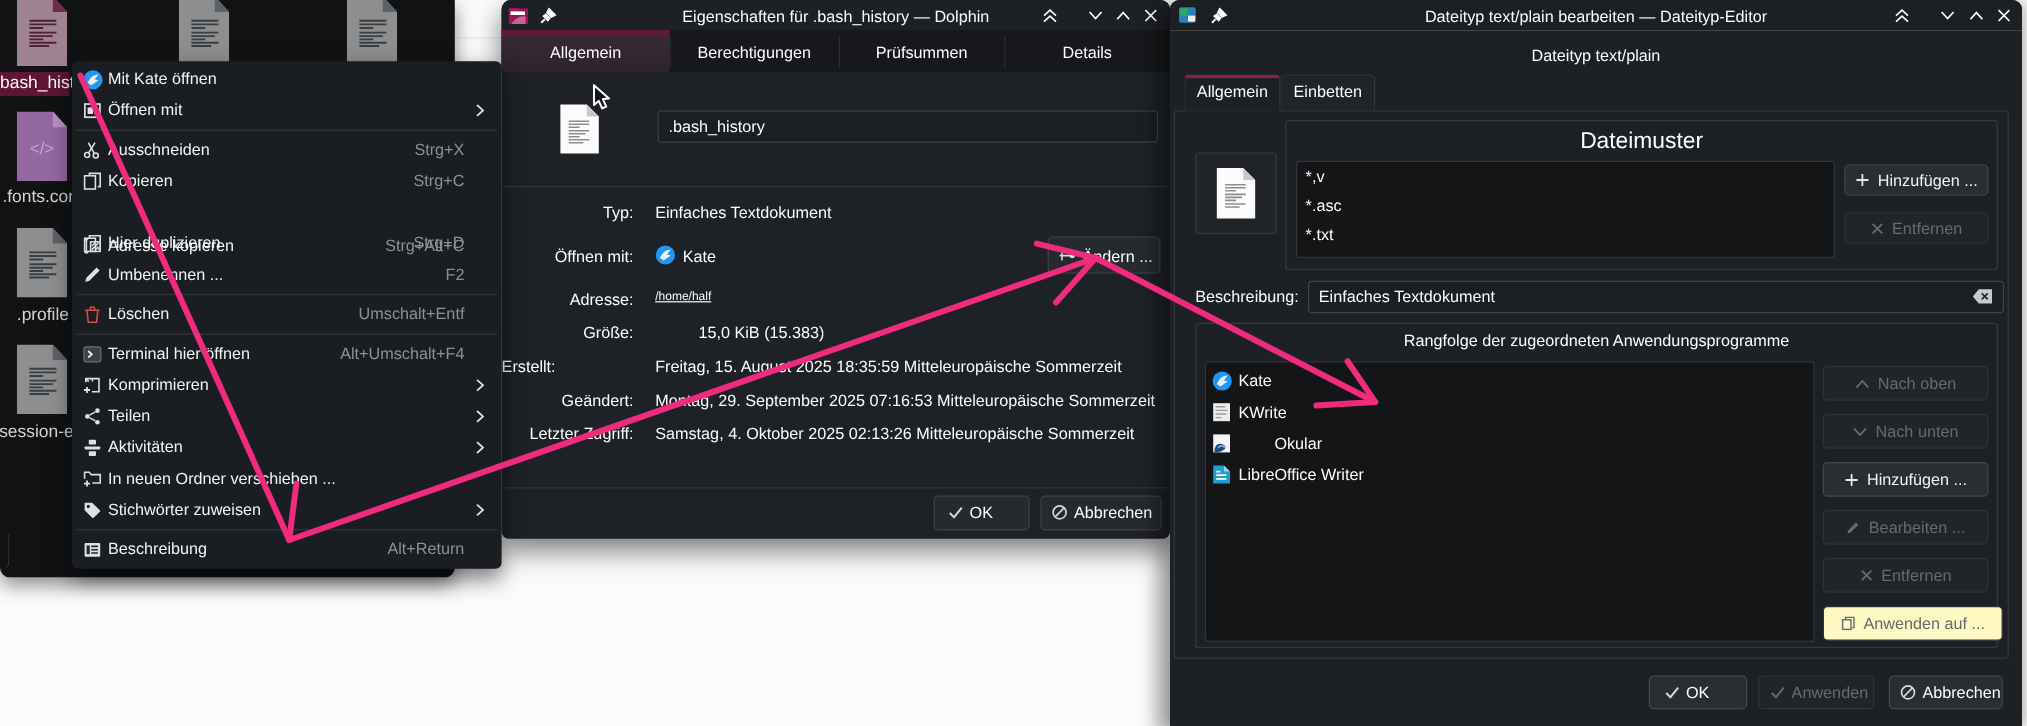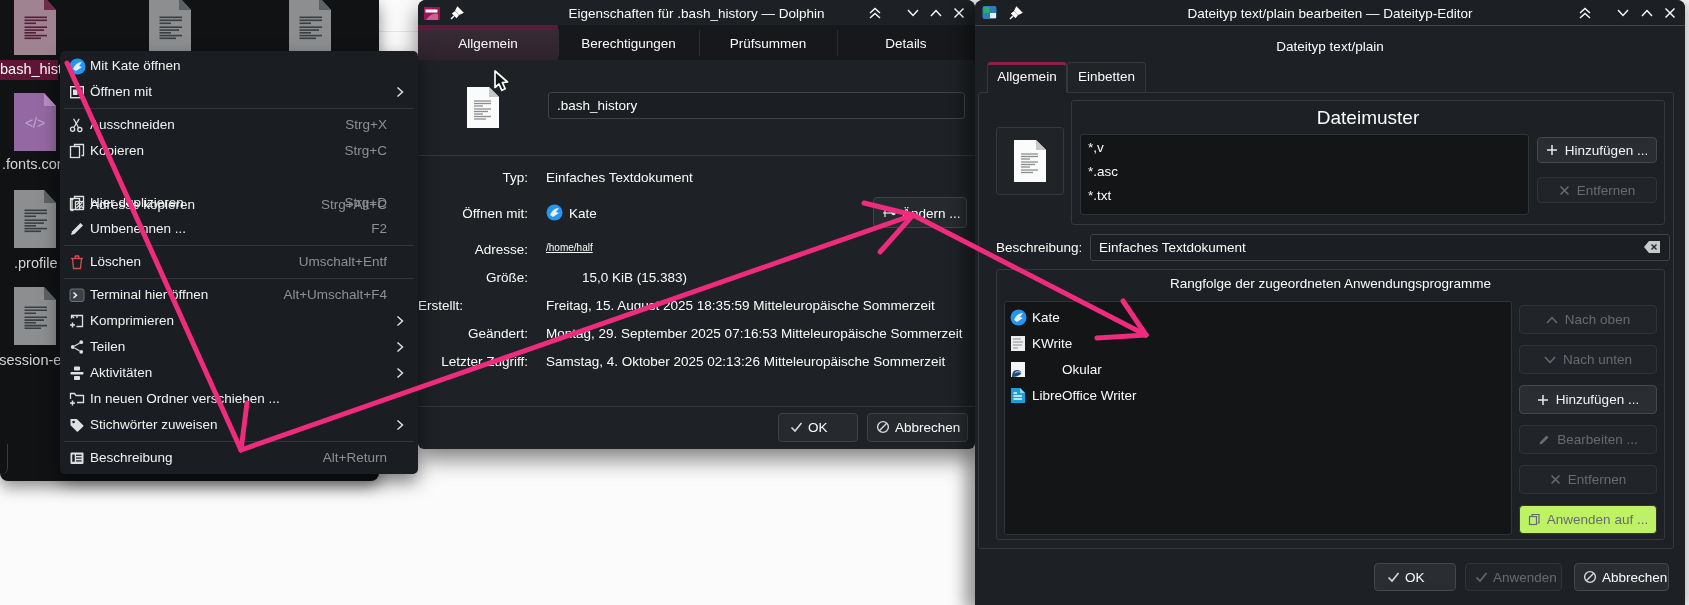--- a/index.html
+++ b/index.html
@@ -373,21 +373,21 @@
           <path d="M1.5 10.5 L2.3 7.8 L8.6 1.5 L10.5 3.4 L4.2 9.7 Z" fill="#686c70"></path>
         </svg>
         <span style="white-space:nowrap;">Bearbeiten ...</span>
       </div>
     <div class="abs" style="left:544px;top:465px;width:138px;height:29px;border:1px solid #303439;border-radius:4px;background:#212529;display:flex;align-items:center;justify-content:center;gap:7px;font-size:13.5px;color:#676b70;">
         <svg width="11" height="11" viewBox="0 0 11 11">
           <path d="M1.5 1.5 L9.5 9.5 M9.5 1.5 L1.5 9.5" stroke="#686c70" stroke-width="1.5" fill="none"></path>
         </svg>
         <span style="white-space:nowrap;">Entfernen</span>
       </div>
-    <div class="abs" style="left:544px;top:505px;width:138px;height:29px;border:1px solid #303439;border-radius:4px;background:#bef264;display:flex;align-items:center;justify-content:center;gap:7px;font-size:13.5px;color:#676b70;">
+    <div class="abs" style="left:544px;top:505px;width:150px;height:29px;border:1px solid #303439;border-radius:4px;background:#fef9c3;display:flex;align-items:center;justify-content:center;gap:7px;font-size:13.5px;color:#676b70;">
         <svg width="12" height="13" viewBox="0 0 12 13">
           <g stroke="#686c70" stroke-width="1.2" fill="none">
             <path d="M4 3 L4 1.5 L11 1.5 L11 10 L9.5 10"></path>
             <rect x="1.5" y="3.5" width="7" height="8"></rect>
           </g>
         </svg>
         <span style="white-space:nowrap;">Anwenden auf ...</span>
       </div>
 
     <div class="abs" style="left:399px;top:563px;width:82px;height:28px;border:1px solid #43484d;border-radius:4px;background:#2a2e32;"></div>

